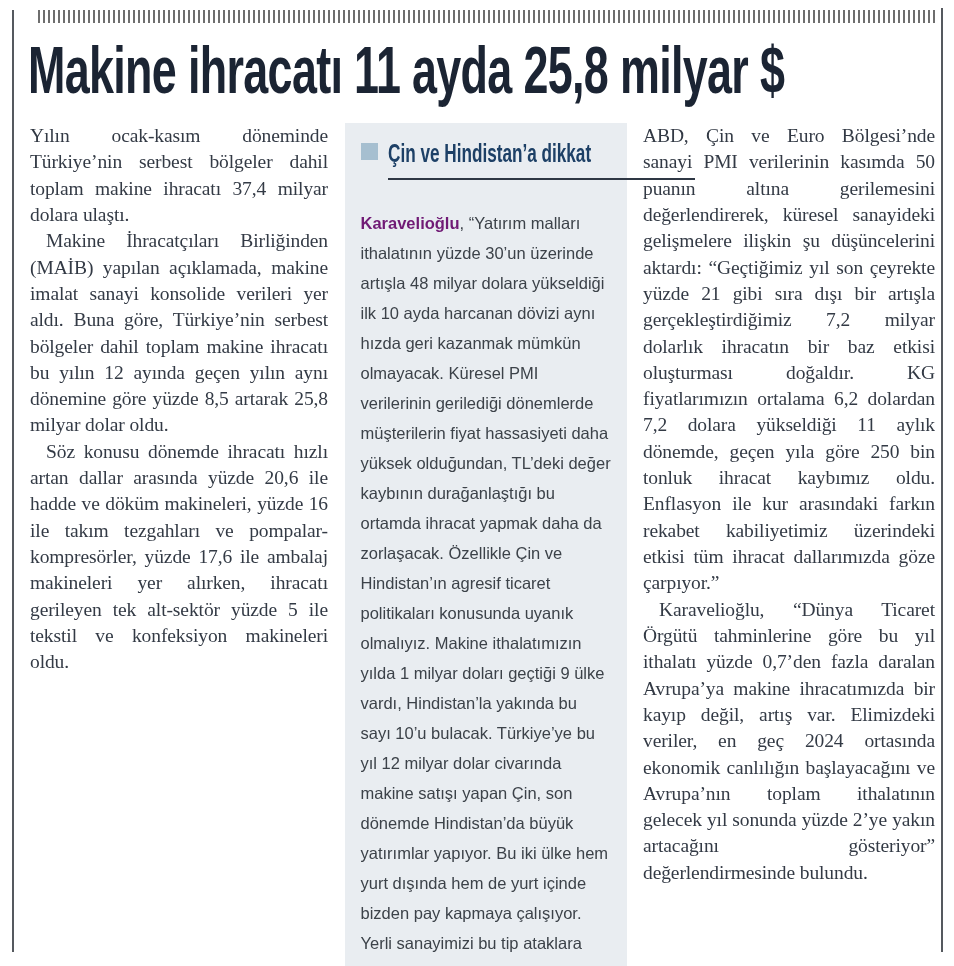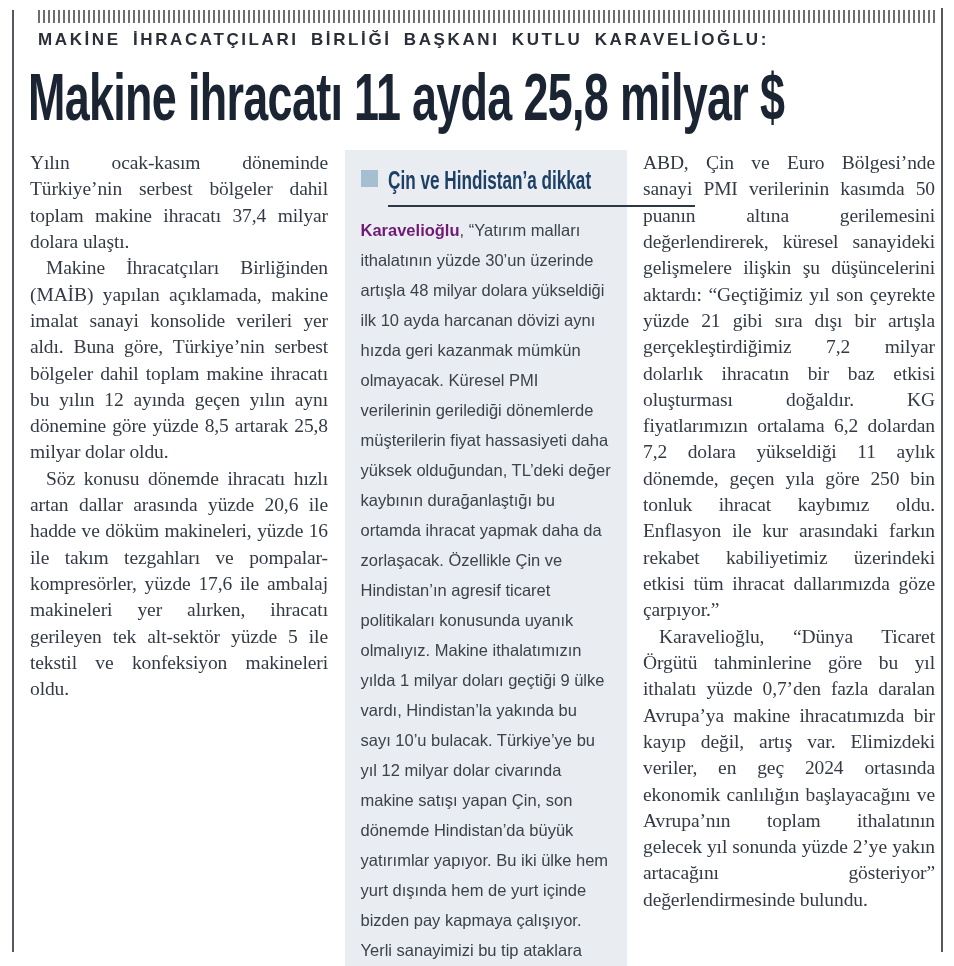--- a/index.html
+++ b/index.html
@@ -65,21 +65,21 @@
     letter-spacing: -0.1px;
   }
   .col-serif p + p { text-indent: 16px; }
   .box {
     background: #e9edf1;
     padding: 15px 15px 16px 16px;
   }
   .box-header {
     display: flex;
     align-items: flex-start;
-    margin-bottom: 8px;
+    margin-bottom: 28px;
   }
   .box-bullet {
     width: 17px; height: 17px;
     background: #a6bfd0;
     margin: 5px 10px 0 0;
     flex: 0 0 auto;
   }
   .box-title-wrap {
     flex: 1;
     border-bottom: 2px solid #2e3744;
@@ -106,21 +106,20 @@
   .box-body b { color: #701a75; }
 </style>
 </head>
 <body>
 
 <div class="page">
   <div class="rule-left"></div>
   <div class="rule-right"></div>
   <div class="content">
     <div class="ticks"></div>
-    <div class="kicker">MAKİNE İHRACATÇILARI BİRLİĞİ BAŞKANI KUTLU KARAVELİOĞLU:</div>
     <h1 class="headline">Makine ihracatı 11 ayda 25,8 milyar $</h1>
     <div class="columns">
       <div class="col col-1 col-serif">
           <p class="serif-p">Yılın ocak-kasım döneminde Türkiye’nin serbest bölgeler dahil toplam makine ihracatı 37,4 milyar dolara ulaştı.</p>
           <p class="serif-p">Makine İhracatçıları Birliğinden (MAİB) yapılan açıklamada, makine imalat sanayi konsolide verileri yer aldı. Buna göre, Türkiye’nin serbest bölgeler dahil toplam makine ihracatı bu yılın 12 ayında geçen yılın aynı dönemine göre yüzde 8,5 artarak 25,8 milyar dolar oldu.</p>
           <p class="serif-p">Söz konusu dönemde ihracatı hızlı artan dallar arasında yüzde 20,6 ile hadde ve döküm makineleri, yüzde 16 ile takım tezgahları ve pompalar-kompresörler, yüzde 17,6 ile ambalaj makineleri yer alırken, ihracatı gerileyen tek alt-sektör yüzde 5 ile tekstil ve konfeksiyon makineleri oldu.</p>
         </div>
       <div class="col col-2">
         <div class="box">
           <div class="box-header">

